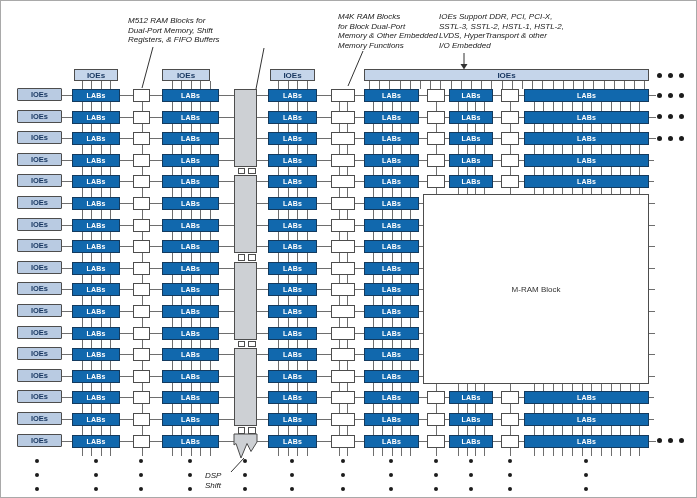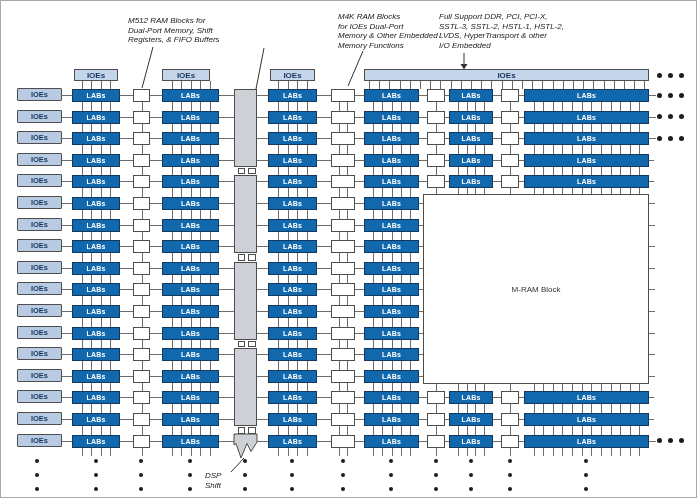--- a/index.html
+++ b/index.html
@@ -982,26 +982,26 @@
     <div class="dot" style="left: 656px; top: 437.1px; width: 5px; height: 5px;"></div>
     <div class="dot" style="left: 667px; top: 437.1px; width: 5px; height: 5px;"></div>
     <div class="dot" style="left: 678px; top: 437.1px; width: 5px; height: 5px;"></div>
     <div class="ann" style="left: 127px; top: 15px; width: auto; height: auto;">
       <div>M512 RAM Blocks for</div>
       <div>Dual-Port Memory, Shift</div>
       <div>Registers, &amp; FIFO Buffers</div>
     </div>
     <div class="ann" style="left: 337px; top: 11px; width: auto; height: auto;">
       <div>M4K RAM Blocks</div>
-      <div>for IOEs Dual-Port</div>
+      <div>for Block Dual-Port</div>
       <div>Memory &amp; Other Embedded</div>
       <div>Memory Functions</div>
     </div>
     <div class="ann" style="left: 438px; top: 11px; width: auto; height: auto;">
-      <div>Full Support DDR, PCI, PCI-X,</div>
+      <div>IOEs Support DDR, PCI, PCI-X,</div>
       <div>SSTL-3, SSTL-2, HSTL-1, HSTL-2,</div>
       <div>LVDS, HyperTransport &amp; other</div>
       <div>I/O Embedded</div>
     </div>
     <div class="ann" style="left: 204px; top: 470px; width: auto; height: auto;">
       <div>DSP</div>
       <div>Shift</div>
     </div>
     <svg class="overlay" width="697" height="498">
       <line x1="152" y1="46" x2="141" y2="87" stroke="#333333" stroke-width="1"></line>

